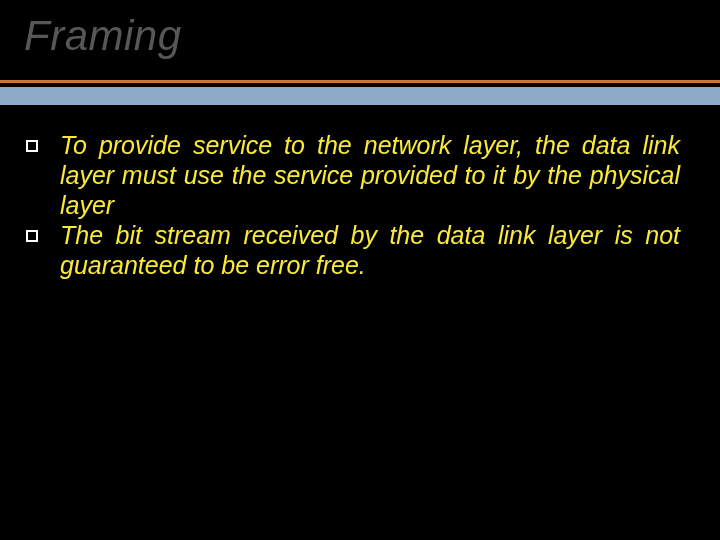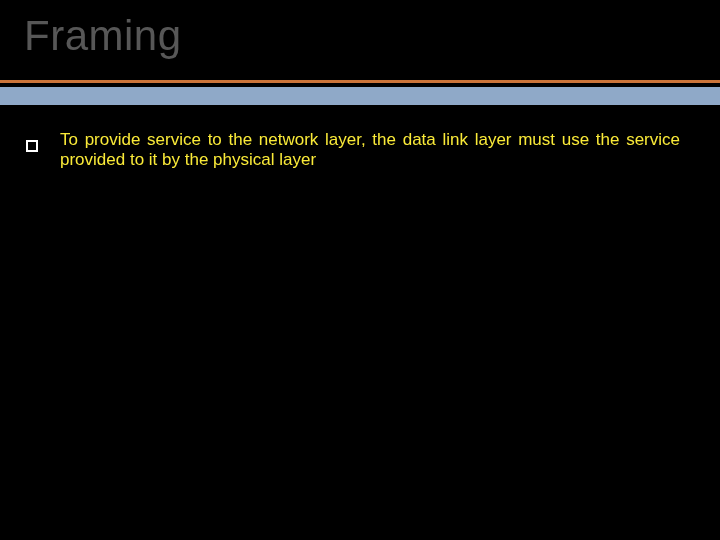--- a/index.html
+++ b/index.html
@@ -6,20 +6,21 @@
   html, body { width: 720px; height: 540px; overflow: hidden; }
   body {
     background: #000000;
     font-family: "Segoe UI", "Helvetica Neue", Arial, sans-serif;
     position: relative;
   }
   .slide {
     width: 720px;
     height: 476px;
     position: relative;
+    font-style: italic;
   }
   .title {
     position: absolute;
     top: 12px;
     left: 24px;
     color: #575757;
     font-size: 42px;
     font-weight: 400;
     letter-spacing: 0.5px;
   }
@@ -39,21 +40,21 @@
     background: #8fa9c8;
     width: 100%;
     margin-top: 4px;
   }
   .content {
     position: absolute;
     top: 130px;
     left: 44px;
     width: 636px;
     color: #faea38;
-    font-size: 17px;
+    font-size: 25px;
     line-height: 1.2;
   }
   .bullet-item {
     display: flex;
     align-items: flex-start;
     margin-bottom: 0;
   }
   .bullet {
     flex: 0 0 auto;
     width: 12px;
@@ -76,14 +77,18 @@
   <div class="title">Framing</div>
   <div class="underline-group">
     <div class="thin-line"></div>
     <div class="thick-line"></div>
   </div>
   <div class="content">
     <div class="bullet-item">
       <div class="bullet"></div>
       <div class="bullet-text">To provide service to the network layer, the data link layer must use the service provided to it by the physical layer</div>
     </div>
+    <div class="bullet-item">
+      <div class="bullet"></div>
+      <div class="bullet-text">The bit stream received by the data link layer is not guaranteed to be error free.</div>
+    </div>
   </div>
 </div>
 
 </body></html>

